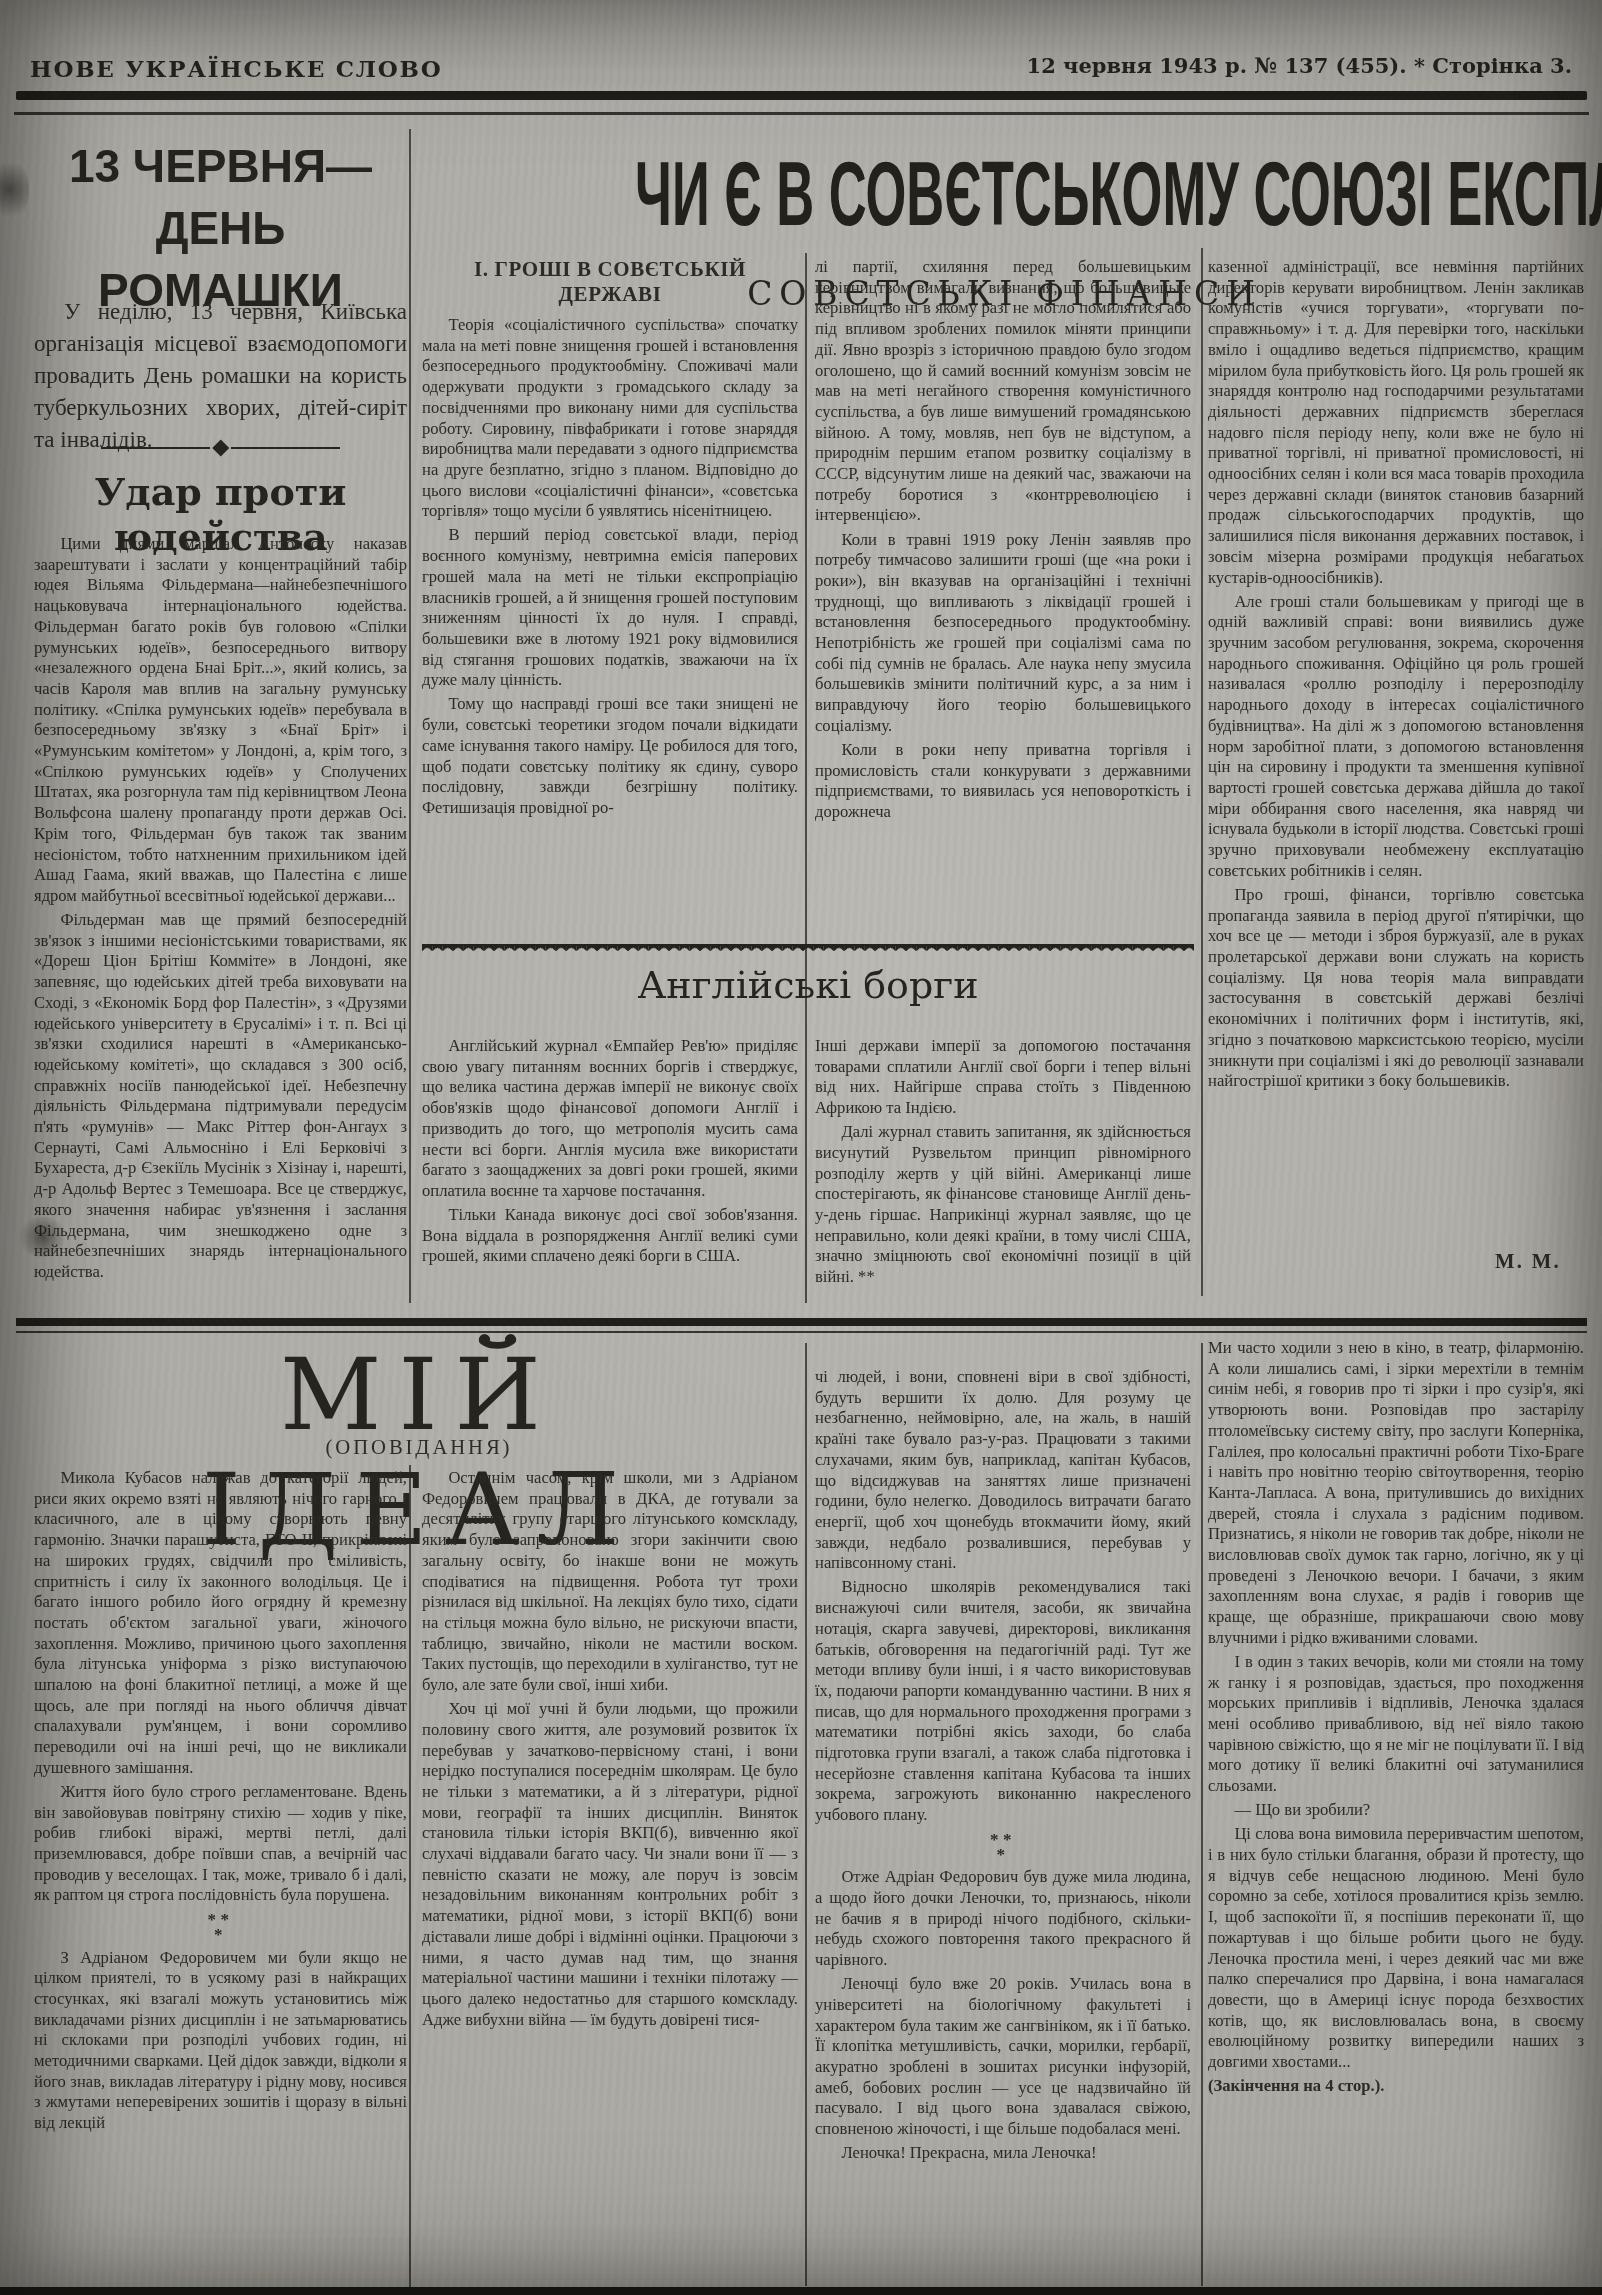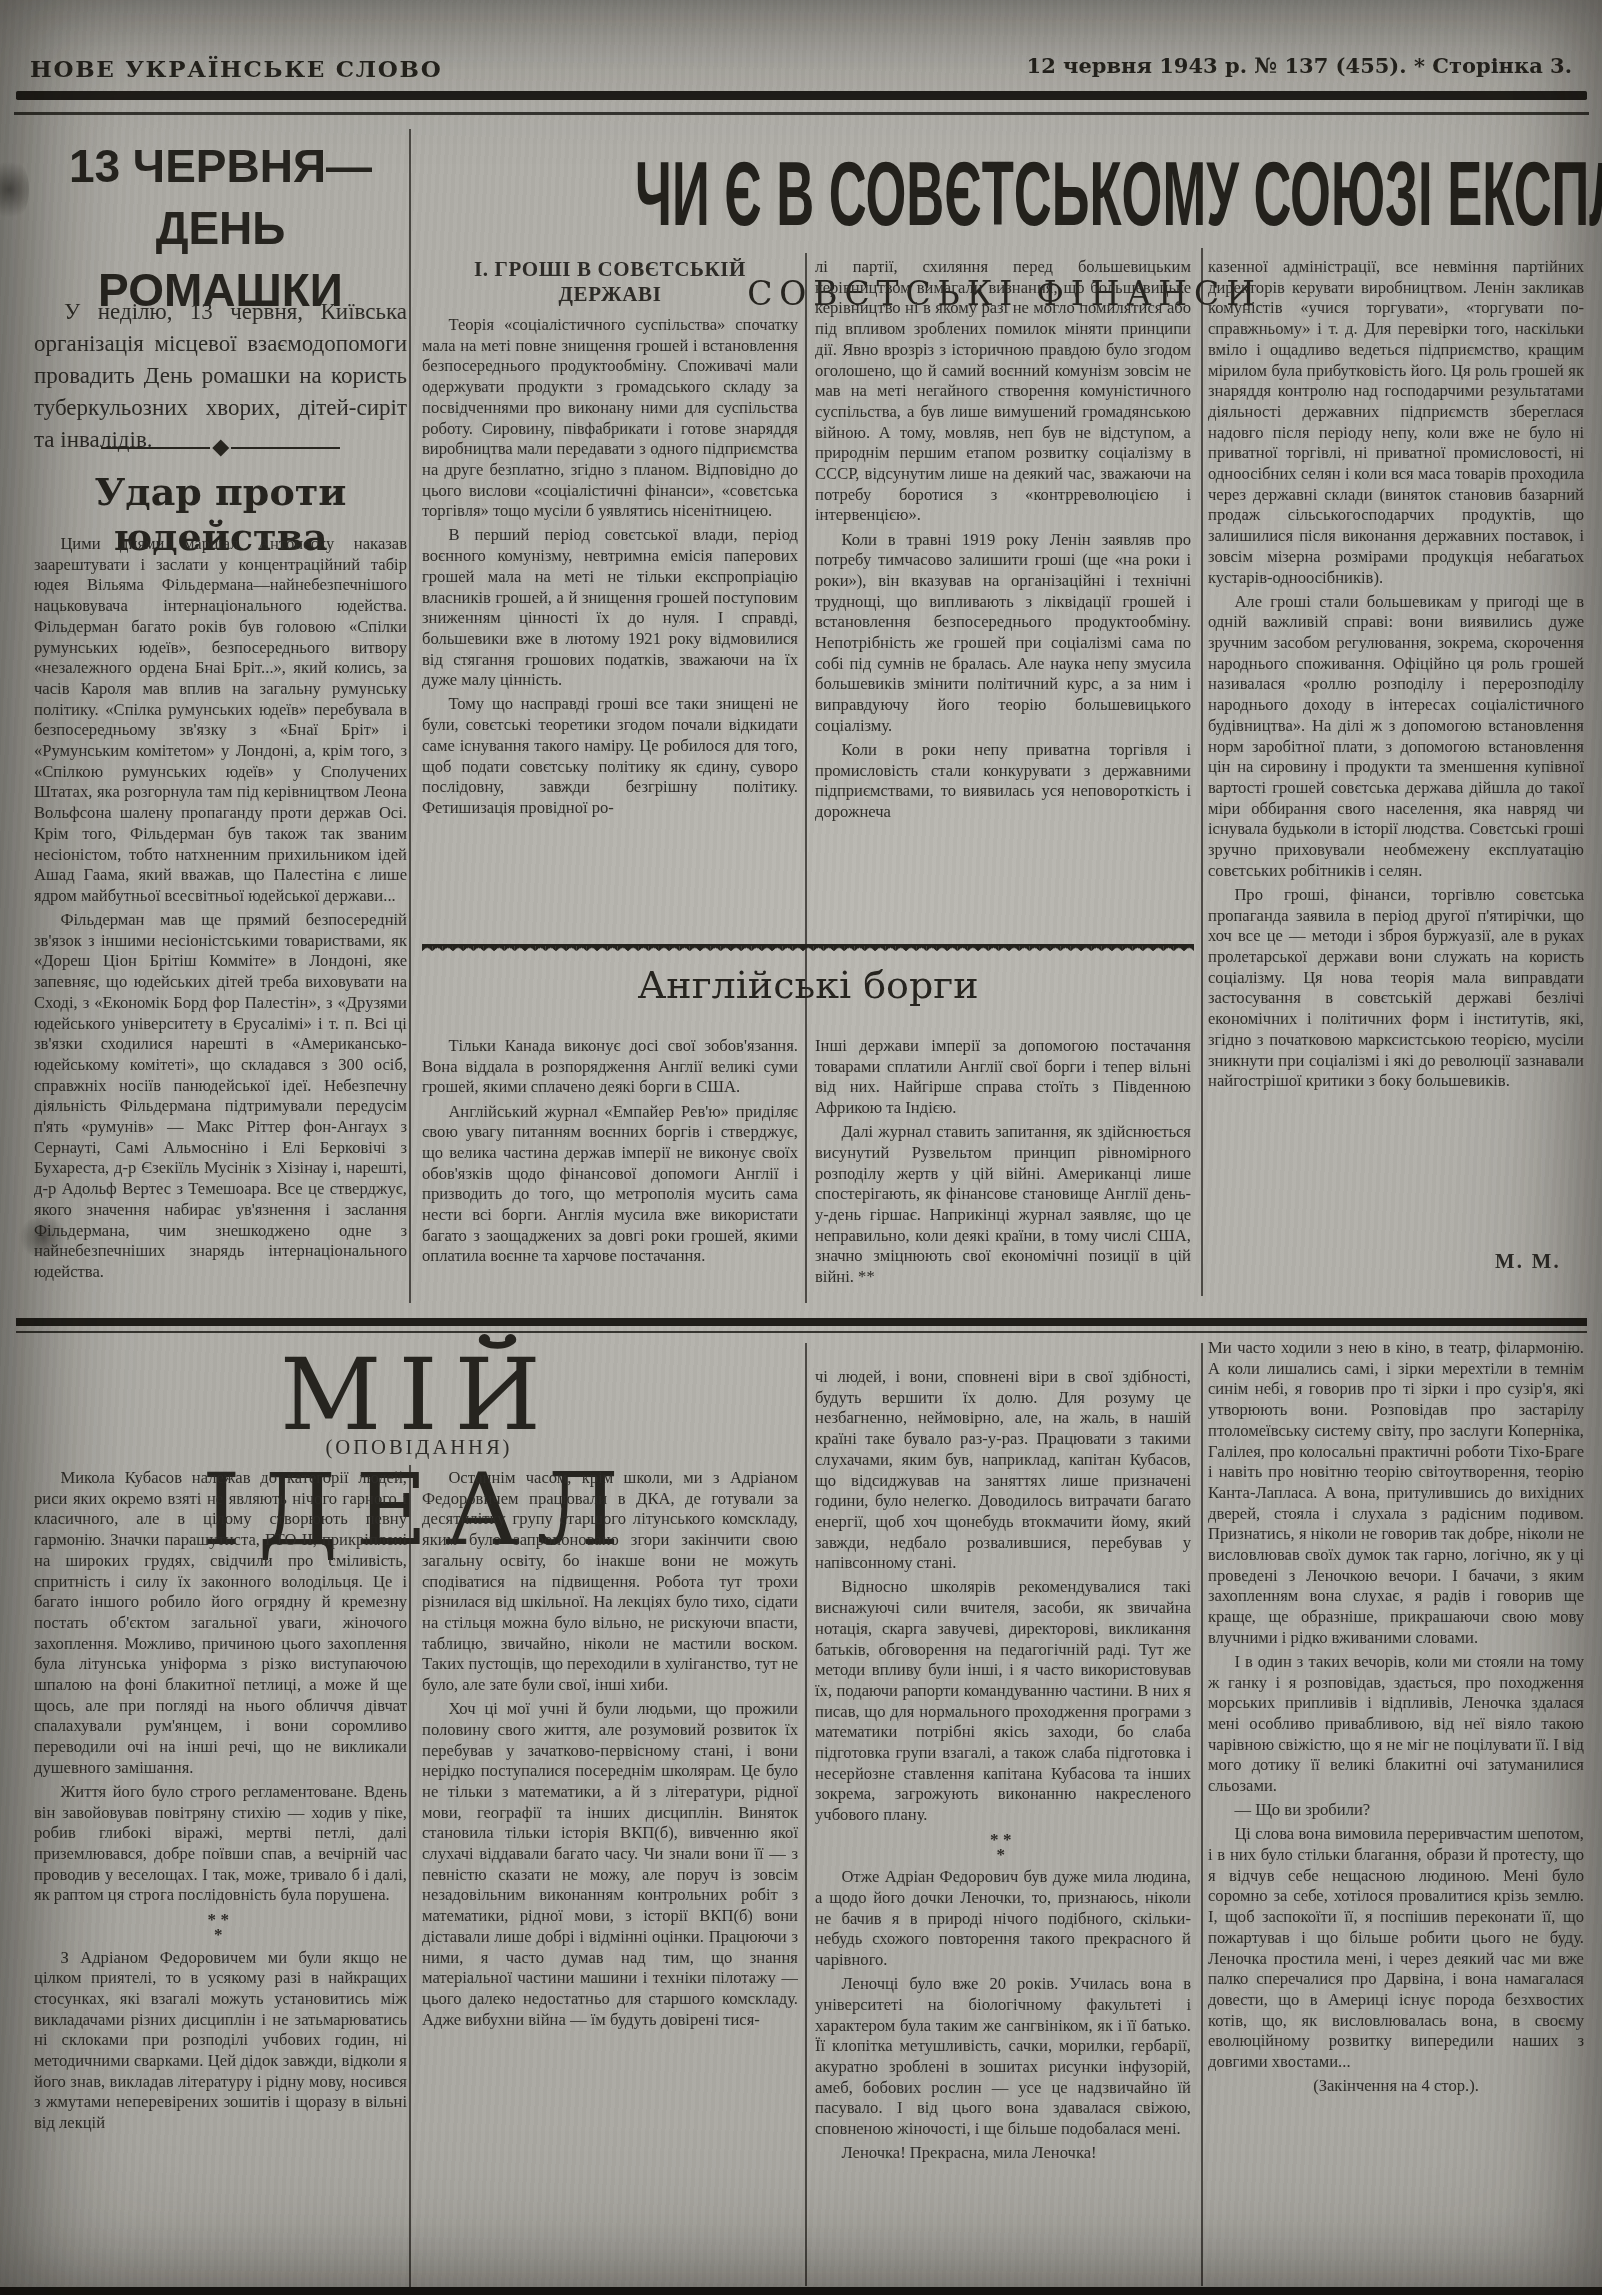--- a/index.html
+++ b/index.html
@@ -20,21 +20,21 @@
   .smudge{position:absolute;border-radius:50%;background:radial-gradient(circle, rgba(30,28,24,.55), rgba(30,28,24,0) 70%);}
 
   
   .mast-title{left:30px;top:55px;font-size:23px;font-weight:bold;letter-spacing:1.7px;color:#26241f;font-family:"DejaVu Serif",serif;}
   .mast-date{left:1004px;top:53px;width:568px;text-align:right;font-size:21px;font-weight:bold;color:#26241f;font-family:"DejaVu Serif",serif;}
 
   
   .body-text p{margin:0 0 3.4px 0;text-indent:26.4px;text-align:justify;font-size:16.6px;line-height:20.7px;}
   .body-text p.cont{text-indent:0;}
   .body-text p.sep{white-space:pre-line;text-align:center;text-indent:0;letter-spacing:4.6px;font-size:17px;line-height:15px;margin:5.7px 0;font-weight:bold;}
-  .body-text p.end{text-align:center;text-indent:0;font-weight:normal;}
+  .body-text p.end{text-indent:0;font-weight:bold;}
   .col{overflow:hidden;}
 
   
   .romashka-headline{left:34px;top:135px;width:373px;text-align:center;white-space:pre-line;
     font-family:"Liberation Sans",sans-serif;font-weight:bold;font-size:46px;line-height:62px;color:#26241f;}
   .romashka-lead{left:34px;top:296px;width:373px;}
   .romashka-lead p{margin:0;text-indent:30px;text-align:justify;font-size:23px;line-height:32px;}
   .divider{left:34px;top:441px;width:373px;height:13.8px;display:flex;align-items:center;justify-content:center;}
   .divider .line{height:2.3px;width:109px;background:#27251f;}
   .divider .diamond{width:11.5px;height:11.5px;margin:0 4.6px;background:#27251f;transform:rotate(45deg);}
@@ -125,22 +125,22 @@
   <div class="abs fin-col3 body-text col">
       <p class="cont">казенної адміністрації, все невміння партійних директорів керувати виробництвом. Ленін закликав комуністів «учися торгувати», «торгувати по-справжньому» і т. д. Для перевірки того, наскільки вміло і ощадливо ведеться підприємство, кращим мірилом була прибутковість його. Ця роль грошей як знаряддя контролю над господарчими результатами діяльності державних підприємств збереглася надовго після періоду непу, коли вже не було ні приватної торгівлі, ні приватної промисловості, ні одноосібних селян і коли вся маса товарів проходила через державні склади (виняток становив базарний продаж сільськогосподарчих продуктів, що залишилися після виконання державних поставок, і зовсім мізерна розмірами продукція небагатьох кустарів-одноосібників).</p>
       <p>Але гроші стали большевикам у пригоді ще в одній важливій справі: вони виявились дуже зручним засобом регулювання, зокрема, скорочення народнього споживання. Офіційно ця роль грошей називалася «роллю розподілу і перерозподілу народнього доходу в інтересах соціалістичного будівництва». На ділі ж з допомогою встановлення норм заробітної плати, з допомогою встановлення цін на сировину і продукти та зменшення купівної вартості грошей совєтська держава дійшла до такої міри оббирання свого населення, яка навряд чи існувала будьколи в історії людства. Совєтські гроші зручно приховували необмежену експлуатацію совєтських робітників і селян.</p>
       <p>Про гроші, фінанси, торгівлю совєтська пропаганда заявила в період другої п'ятирічки, що хоч все це — методи і зброя буржуазії, але в руках пролетарської держави вони служать на користь соціалізму. Ця нова теорія мала виправдати застосування в совєтській державі безлічі економічних і політичних форм і інститутів, які, згідно з початковою марксистською теорією, мусіли зникнути при соціалізмі і які до революції зазнавали найгострішої критики з боку большевиків.</p>
     </div>
   <div class="abs fin-signature">М. М.</div>
 
   <div class="abs zigzag" style="left:422px;top:944px;width:772px;"></div>
   <div class="abs debts-headline">Англійські борги</div>
   <div class="abs debts-col1 body-text col">
+      <p>Англійський журнал «Емпайер Рев'ю» приділяє свою увагу питанням воєнних боргів і стверджує, що велика частина держав імперії не виконує своїх обов'язків щодо фінансової допомоги Англії і призводить до того, що метрополія мусить сама нести всі борги. Англія мусила вже використати багато з заощаджених за довгі роки грошей, якими оплатила воєнне та харчове постачання.</p>
       <p>Тільки Канада виконує досі свої зобов'язання. Вона віддала в розпорядження Англії великі суми грошей, якими сплачено деякі борги в США.</p>
-      <p>Англійський журнал «Емпайер Рев'ю» приділяє свою увагу питанням воєнних боргів і стверджує, що велика частина держав імперії не виконує своїх обов'язків щодо фінансової допомоги Англії і призводить до того, що метрополія мусить сама нести всі борги. Англія мусила вже використати багато з заощаджених за довгі роки грошей, якими оплатила воєнне та харчове постачання.</p>
     </div>
   <div class="abs debts-col2 body-text col">
       <p class="cont">Інші держави імперії за допомогою постачання товарами сплатили Англії свої борги і тепер вільні від них. Найгірше справа стоїть з Південною Африкою та Індією.</p>
       <p>Далі журнал ставить запитання, як здійснюється висунутий Рузвельтом принцип рівномірного розподілу жертв у цій війні. Американці лише спостерігають, як фінансове становище Англії день-у-день гіршає. Наприкінці журнал заявляє, що це неправильно, коли деякі країни, в тому числі США, значно зміцнюють свої економічні позиції в цій війні. **</p>
     </div>
 
   <div class="abs rule" style="left:16px;top:1318px;width:1571px;height:7.5px;"></div>
   <div class="abs rule" style="left:16px;top:1331px;width:1571px;height:2.3px;opacity:.85;"></div>
 
   <div class="abs story-headline">МІЙ ІДЕАЛ</div>

